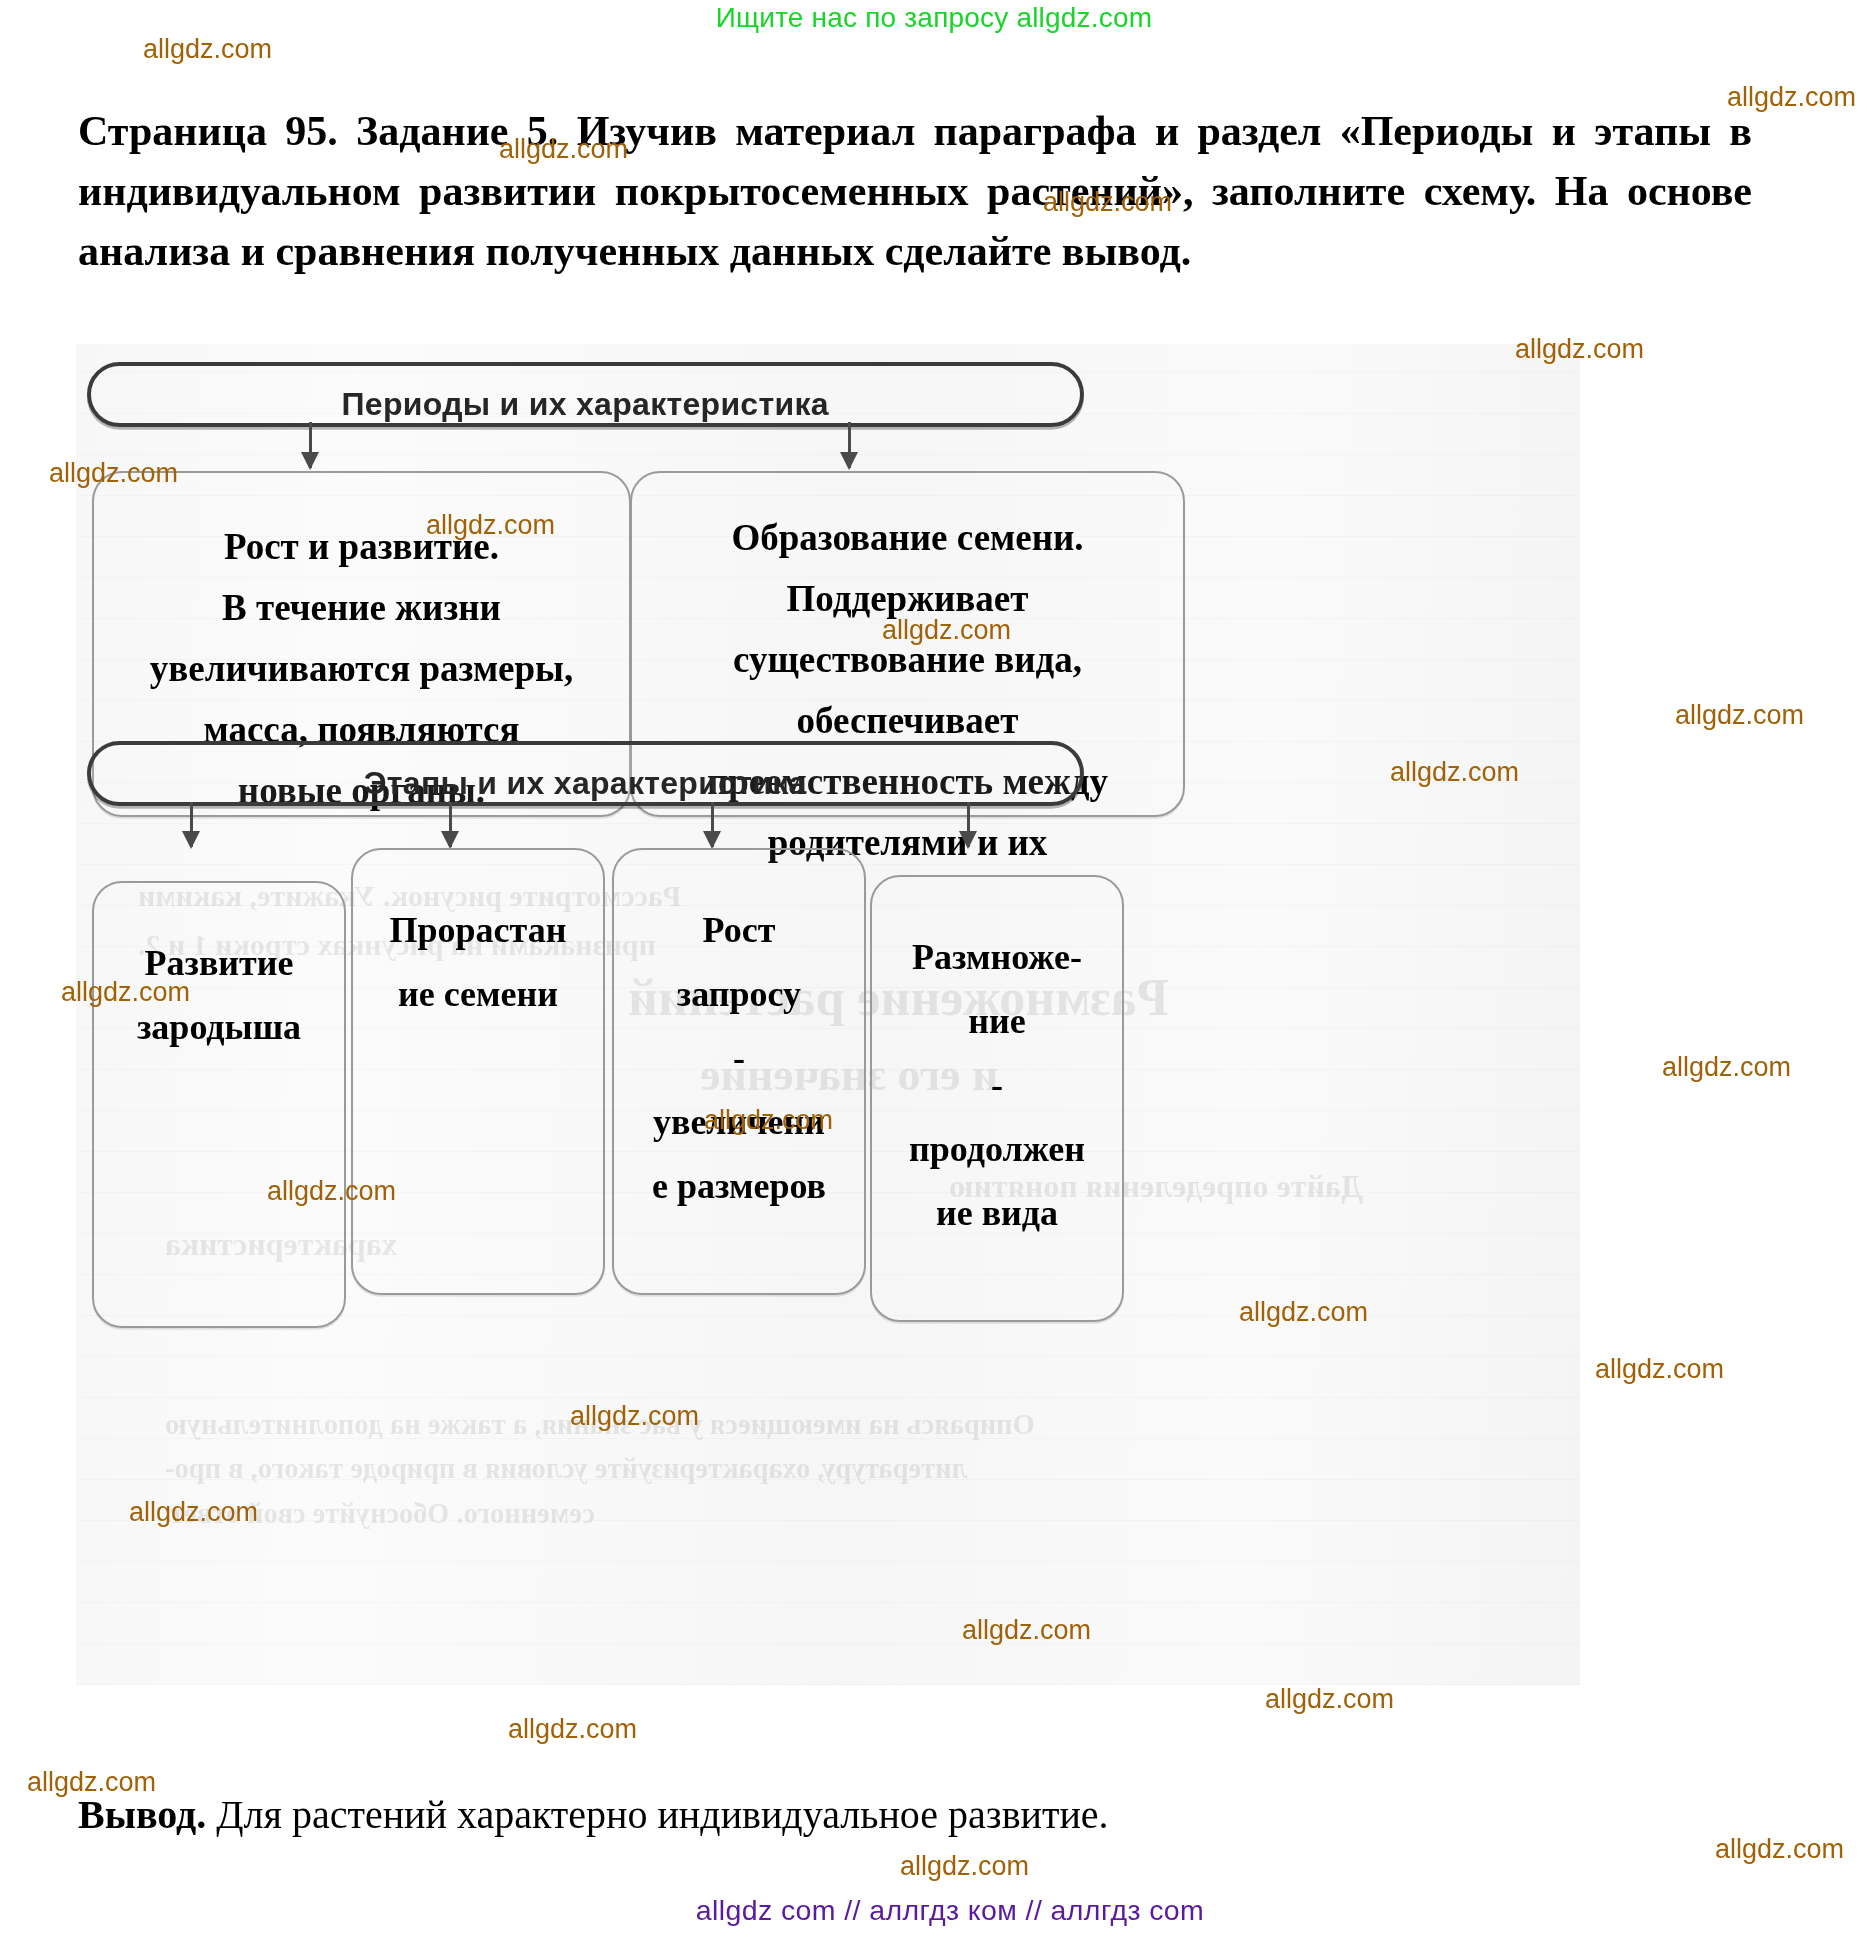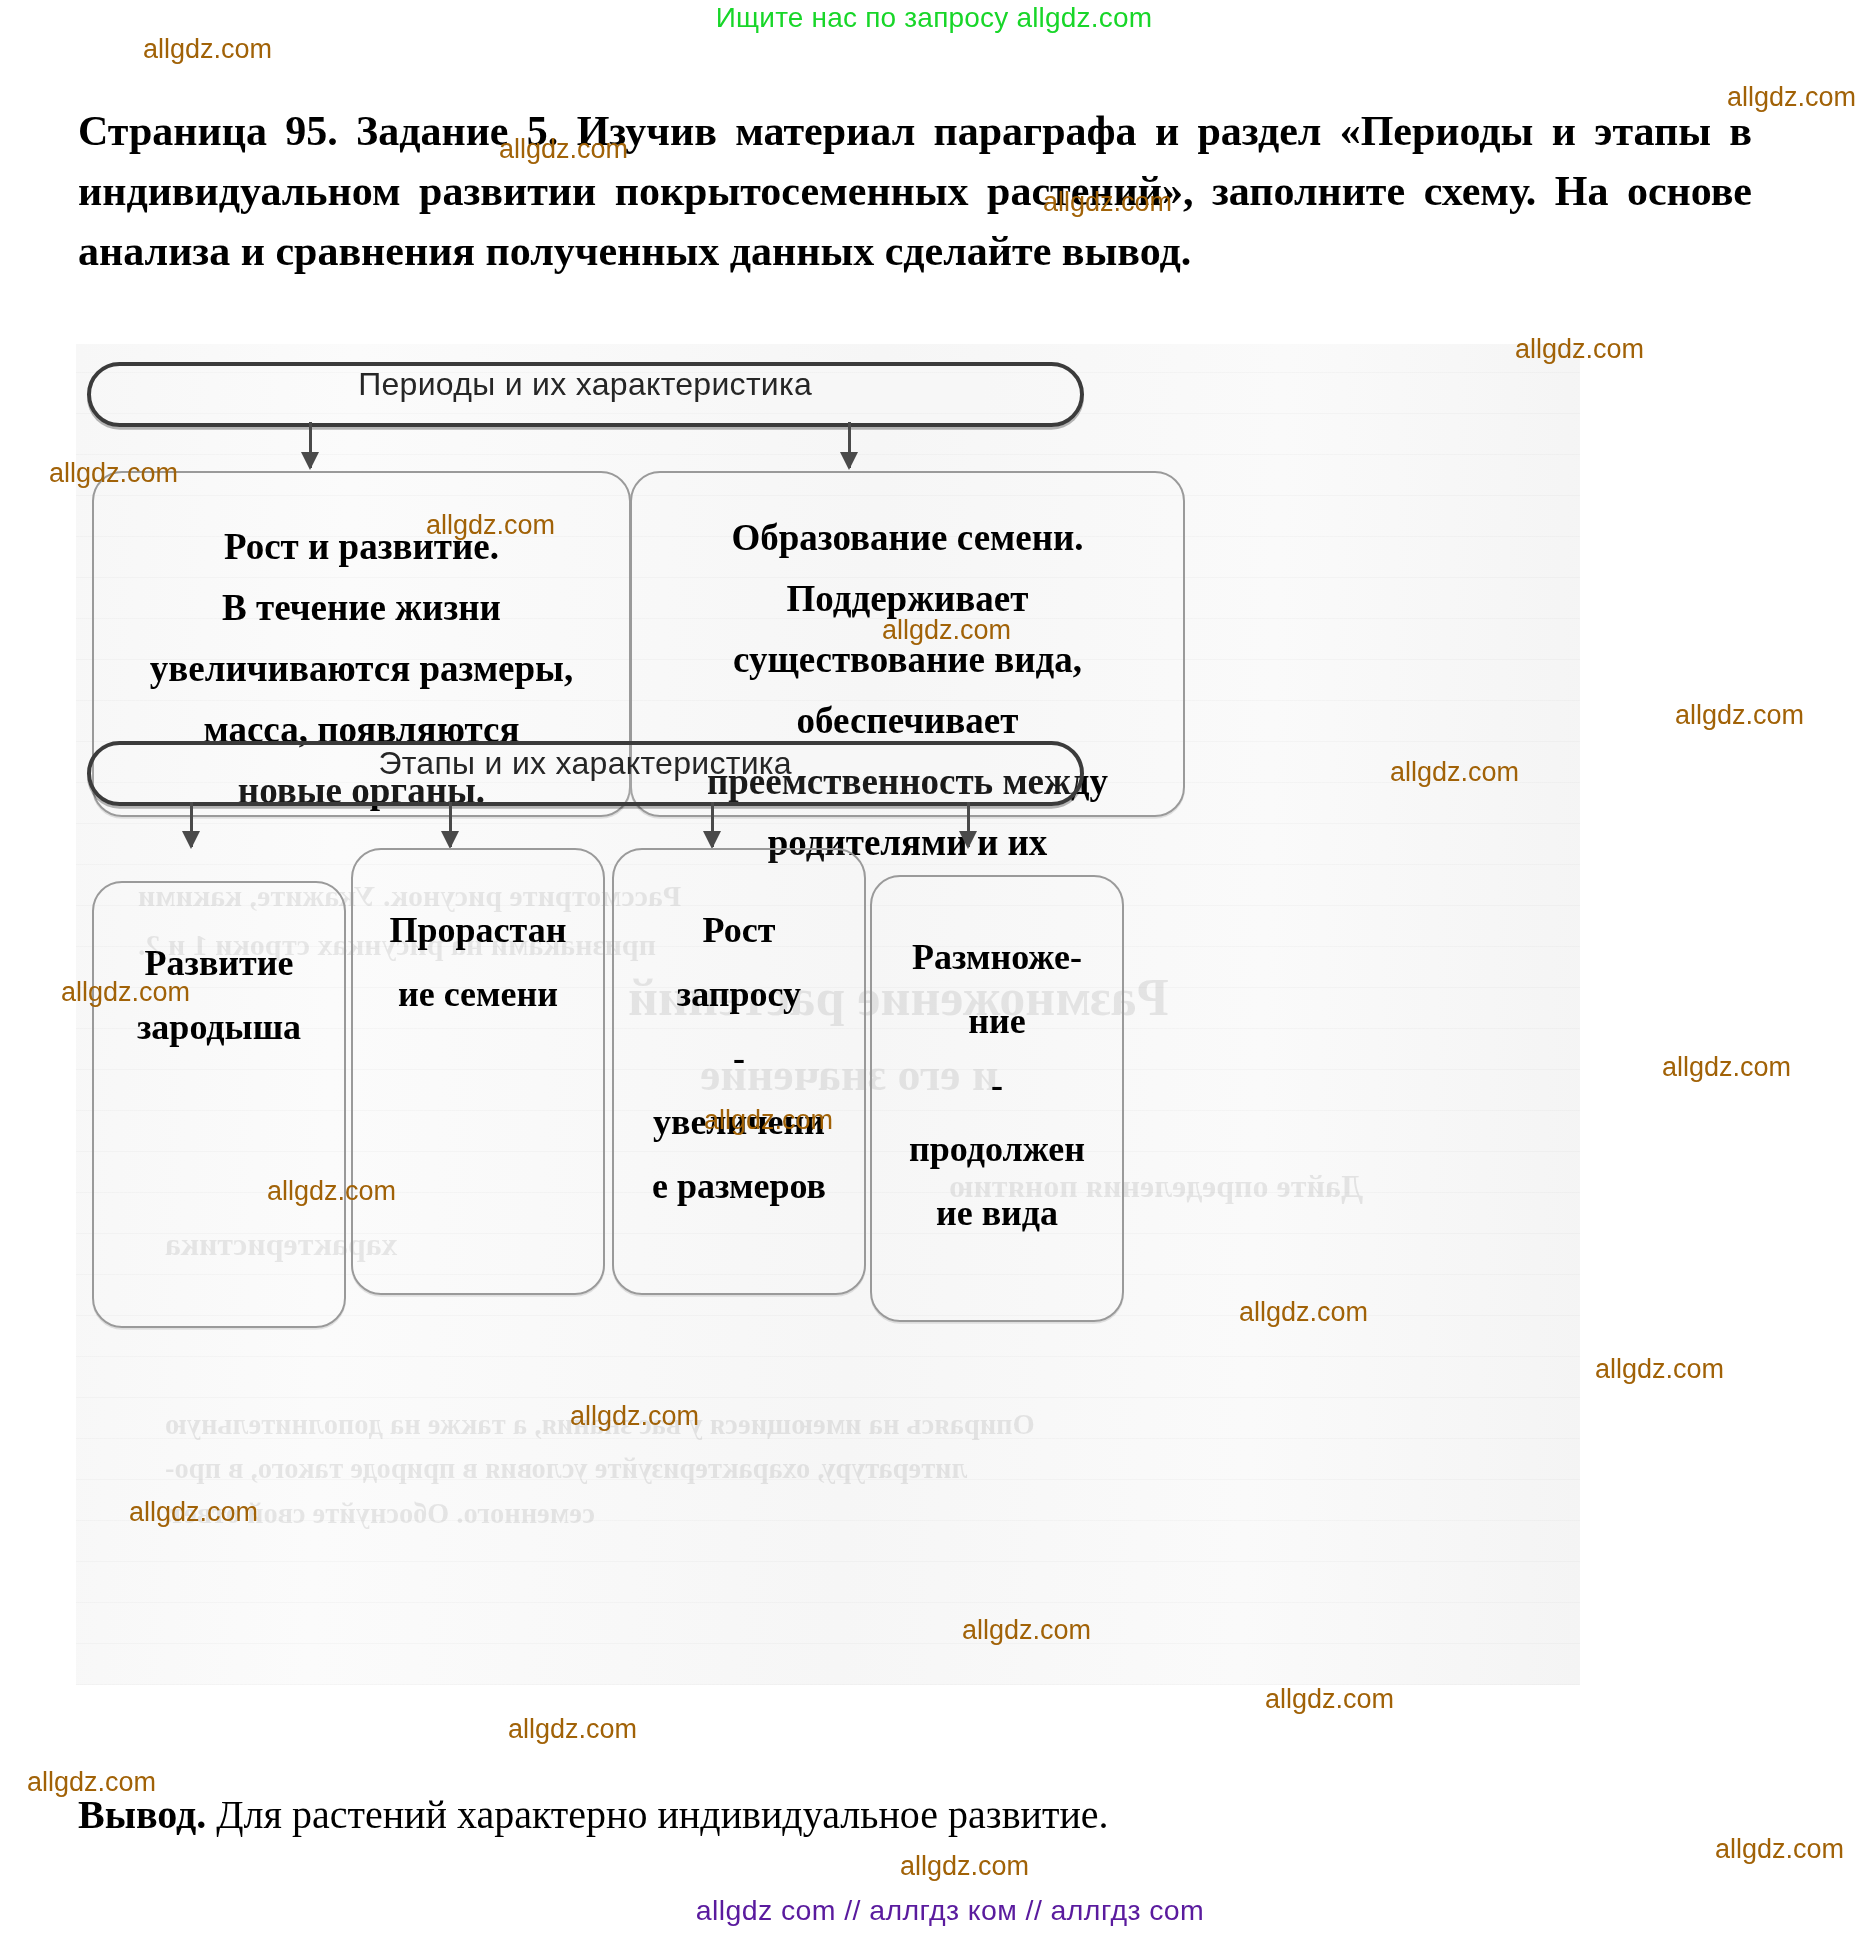--- a/index.html
+++ b/index.html
@@ -73,24 +73,24 @@
     user-select: none;
   }
 
   
   .banner {
     position: absolute;
     border: 4.5px solid #3b3b3b;
     border-radius: 37px;
     background: rgba(255,255,255,0.10);
     display: flex;
-    align-items: flex-start;
+    align-items: flex-end;
     justify-content: center;
     font-family: "Liberation Sans", "DejaVu Sans", sans-serif;
-    font-weight: normal;
+    font-weight: bold;
     font-size: 32px;
     color: #262626;
     letter-spacing: 0.3px;
     box-shadow: 0 2.7px 0 rgba(0,0,0,0.28);
   }
 
   
   .node {
     position: absolute;
     border: 2.7px solid #9a9a9a;

